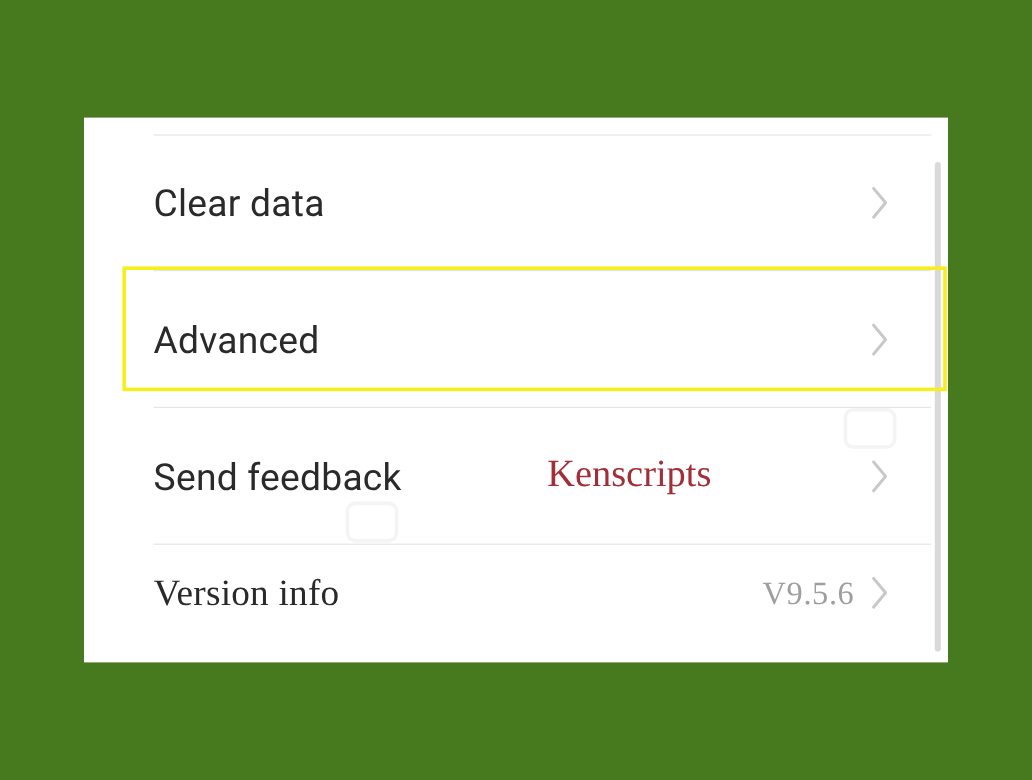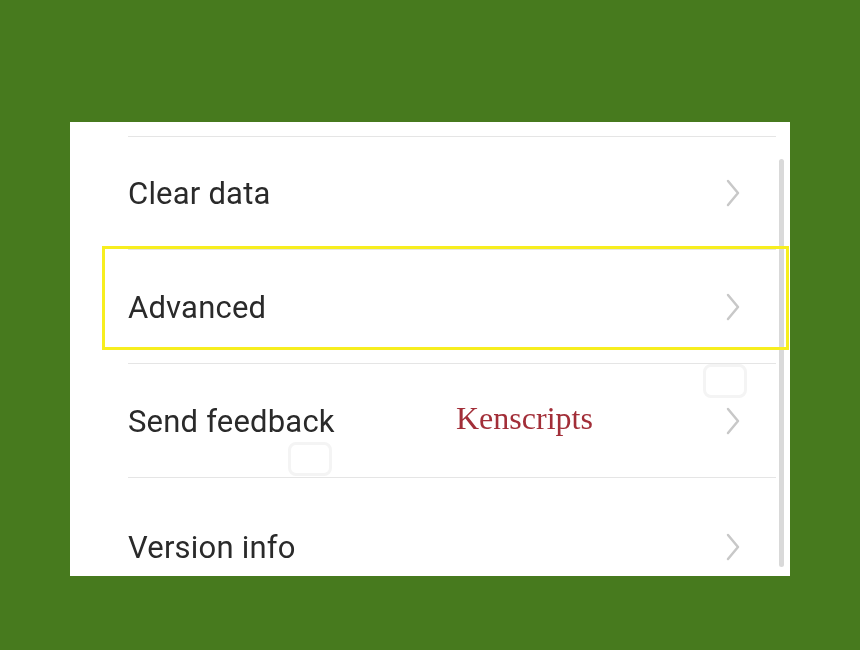--- a/index.html
+++ b/index.html
@@ -15,21 +15,20 @@
       position: relative;
     }
     .panel {
       position: absolute;
       left: 70px;
       top: 98px;
       width: 720px;
       height: 454px;
       background: #ffffff;
       overflow: hidden;
-      margin-top: 24px;
     }
     .top-divider {
       position: absolute;
       left: 58px;
       top: 14px;
       width: 648px;
       height: 1px;
       background: #e5e5e5;
     }
     .scrollbar {
@@ -48,21 +47,21 @@
       height: 114px;
       display: flex;
       align-items: center;
       padding-left: 58px;
       padding-right: 48px;
       cursor: pointer;
     }
     .item-0 { top: 14px; }
     .item-1 { top: 128px; gap: 16px; }
     .item-2 { top: 242px; align-items: center; }
-    .item-3 { top: 376px; height: 98px; }
+    .item-3 { top: 347px; height: 98px; font-family: Liberation Serif, serif; }
     .divider {
       position: absolute;
       left: 58px;
       bottom: 0;
       width: 648px;
       height: 1px;
       background: #e5e5e5;
     }
     .item-label {
       font-size: 31px;
@@ -161,20 +160,21 @@
     <span class="chevron">
       <svg viewBox="0 0 16 28">
           <path d="M2 2 L12 14 L2 26" stroke="#c8c8c8" stroke-width="2.5" fill="none" stroke-linecap="round" stroke-linejoin="round"></path>
         </svg>
     </span>
     <div class="divider"></div>
   </div>
 
   <div class="list-item item-3">
     <span class="item-label">Version info</span>
+    <span class="item-value">V9.5.6</span>
     <span class="chevron">
       <svg viewBox="0 0 16 28">
           <path d="M2 2 L12 14 L2 26" stroke="#c8c8c8" stroke-width="2.5" fill="none" stroke-linecap="round" stroke-linejoin="round"></path>
         </svg>
     </span>
   </div>
 
   <div class="ghost-rect ghost-1"></div>
   <div class="ghost-rect ghost-2"></div>
 

